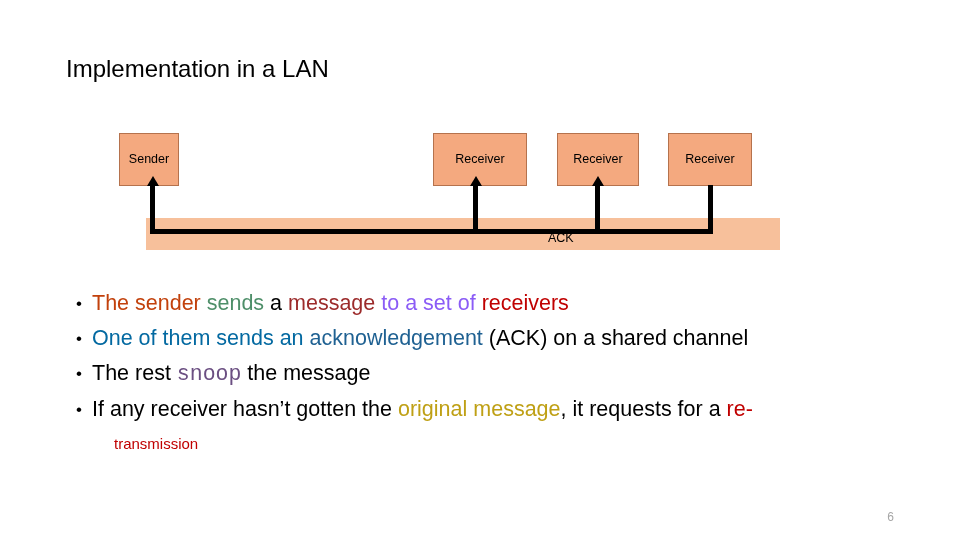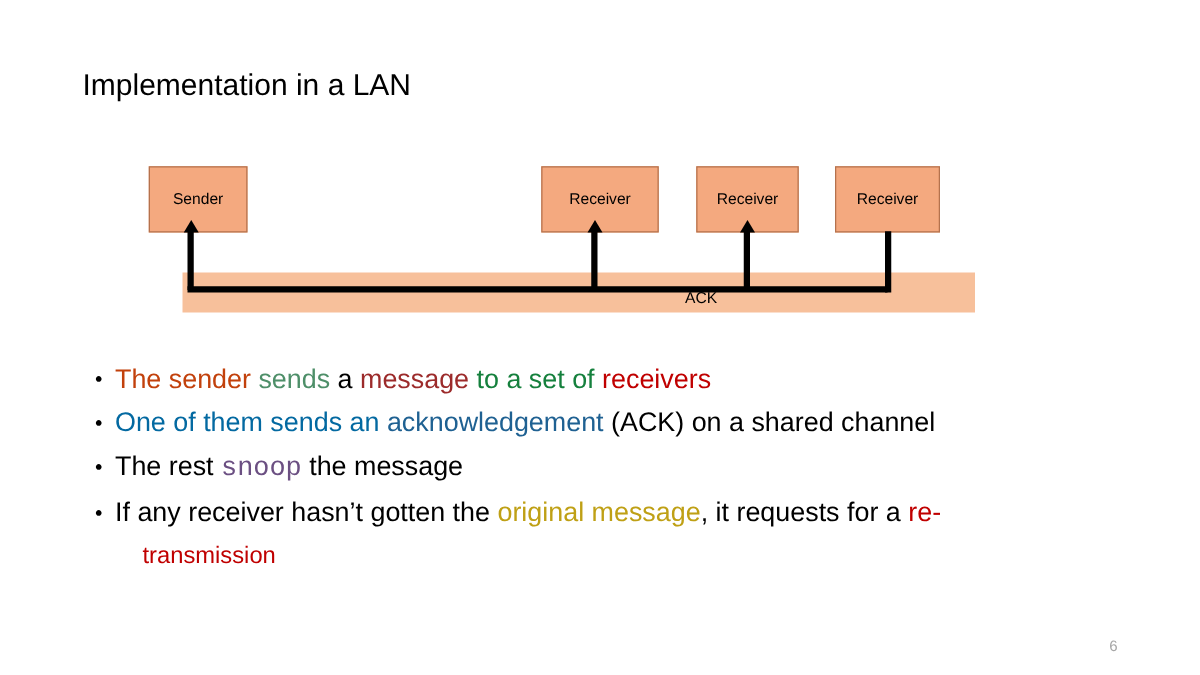--- a/index.html
+++ b/index.html
@@ -94,21 +94,21 @@
     left: 6px;
     top: 0;
     font-size: 17px;
     line-height: 35px;
     color: #000000;
   }
   .bullet-row .txt { white-space: normal; }
   .cont-line {
     display: block;
     padding-left: 22px;
-    font-size: 19px;
+    font-size: 15px;
     line-height: 33px;
   }
 
   
   #page-number {
     position: absolute;
     right: 66px;
     bottom: 16px;
     font-size: 12px;
     color: #a6a6a6;
@@ -116,21 +116,21 @@
 </style>
 </head>
 <body>
 
 <div id="slide">
 
   <div id="slide-title">Implementation in a LAN</div>
 
   <div id="diagram">
     <div id="diagram-nodes">
-        <div class="node-box" style="left: 119px; top: 133px; width: 79px; height: 53px; background: rgb(244, 169, 127); border-color: rgb(181, 114, 77);">
+        <div class="node-box" style="left: 119px; top: 133px; width: 60px; height: 53px; background: rgb(244, 169, 127); border-color: rgb(181, 114, 77);">
           <span>Sender</span>
         </div>
         <div class="node-box" style="left: 433px; top: 133px; width: 94px; height: 53px; background: rgb(244, 169, 127); border-color: rgb(181, 114, 77);">
           <span>Receiver</span>
         </div>
         <div class="node-box" style="left: 557px; top: 133px; width: 82px; height: 53px; background: rgb(244, 169, 127); border-color: rgb(181, 114, 77);">
           <span>Receiver</span>
         </div>
         <div class="node-box" style="left: 668px; top: 133px; width: 84px; height: 53px; background: rgb(244, 169, 127); border-color: rgb(181, 114, 77);">
           <span>Receiver</span>
@@ -146,21 +146,21 @@
         <div class="wire" style="left: 473px; top: 185px; width: 5px; height: 47px; background: rgb(0, 0, 0);"></div>
         <div class="arrowhead" style="left: 469.5px; top: 176px; border-bottom-color: rgb(0, 0, 0);"></div>
         <div class="wire" style="left: 595px; top: 185px; width: 5px; height: 47px; background: rgb(0, 0, 0);"></div>
         <div class="arrowhead" style="left: 591.5px; top: 176px; border-bottom-color: rgb(0, 0, 0);"></div>
         <div class="wire" style="left: 708px; top: 185px; width: 5px; height: 49px; background: rgb(0, 0, 0);"></div>
       </div>
     <div id="ack-label" style="left: 548px; top: 232px;">ACK</div>
   </div>
 
   <div id="bullet-list">
-      <div class="bullet-row"><span class="dot">•</span><span class="txt"><span style="color: #c2410c;">The sender </span><span style="color: rgb(78, 143, 105);">sends</span><span style="color: rgb(0, 0, 0);"> a </span><span style="color: rgb(156, 43, 43);">message</span><span style="color: #15803d;"> to a set of </span><span style="color: rgb(192, 0, 0); margin-top: 24px;">receivers</span></span></div>
+      <div class="bullet-row"><span class="dot">•</span><span class="txt"><span style="color: #c2410c;">The sender </span><span style="color: rgb(78, 143, 105);">sends</span><span style="color: rgb(0, 0, 0);"> a </span><span style="color: rgb(156, 43, 43);">message</span><span style="color: #8b5cf6;"> to a set of </span><span style="color: rgb(192, 0, 0); margin-top: 24px;">receivers</span></span></div>
       <div class="bullet-row"><span class="dot">•</span><span class="txt"><span style="color: #0369a1;">One of them sends an </span><span style="color: rgb(31, 97, 146);">acknowledgement</span><span style="color: rgb(0, 0, 0);"> (ACK) on a shared channel</span></span></div>
       <div class="bullet-row"><span class="dot">•</span><span class="txt"><span style="color: rgb(0, 0, 0); margin-top: 21px;">The rest </span><span style="color: rgb(107, 79, 130); font-family: Liberation Mono, monospace;">snoop</span><span style="color: rgb(0, 0, 0);"> the message</span></span></div>
       <div class="bullet-row"><span class="dot">•</span><span class="txt"><span style="color: rgb(0, 0, 0);">If any receiver hasn’t gotten the </span><span style="color: rgb(191, 160, 21);">original message</span><span style="color: rgb(0, 0, 0);">, it requests for a </span><span style="color: rgb(192, 0, 0);">re-</span><span class="cont-line" style="color: rgb(192, 0, 0);">transmission</span></span></div>
     </div>
 
   <div id="page-number" style="color: rgb(166, 166, 166);">6</div>
 
 </div>
 
 </body></html>

